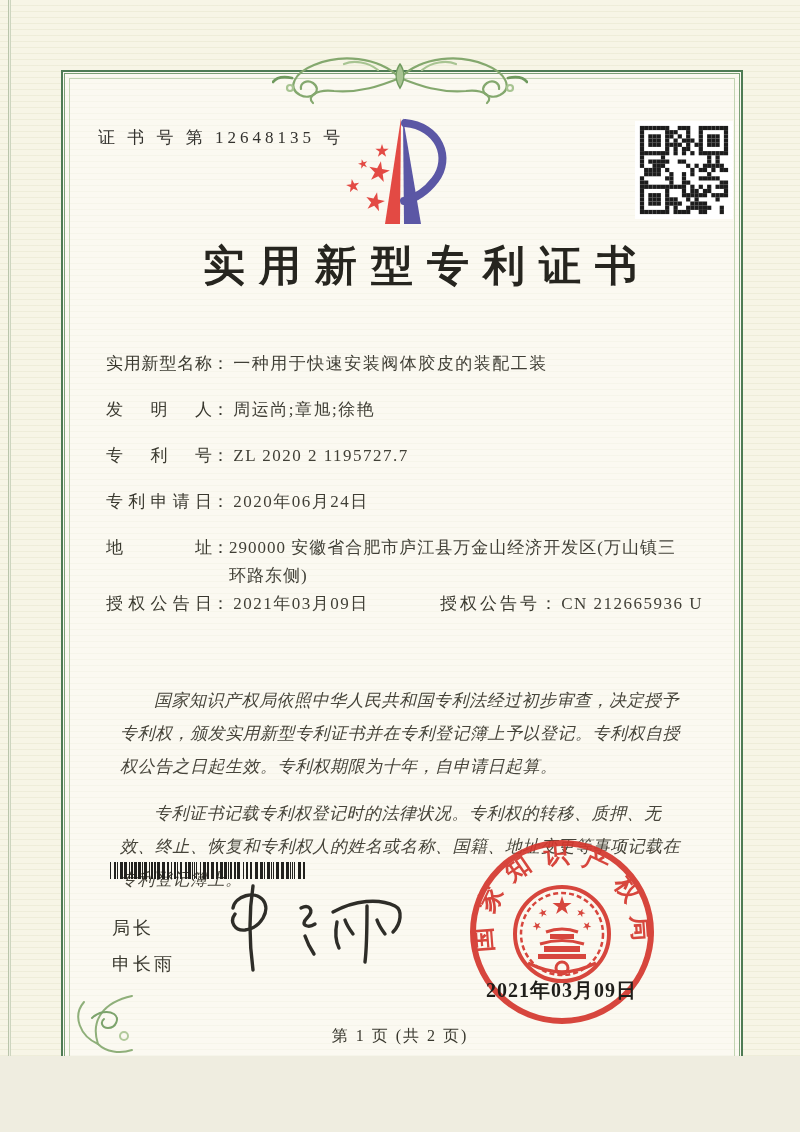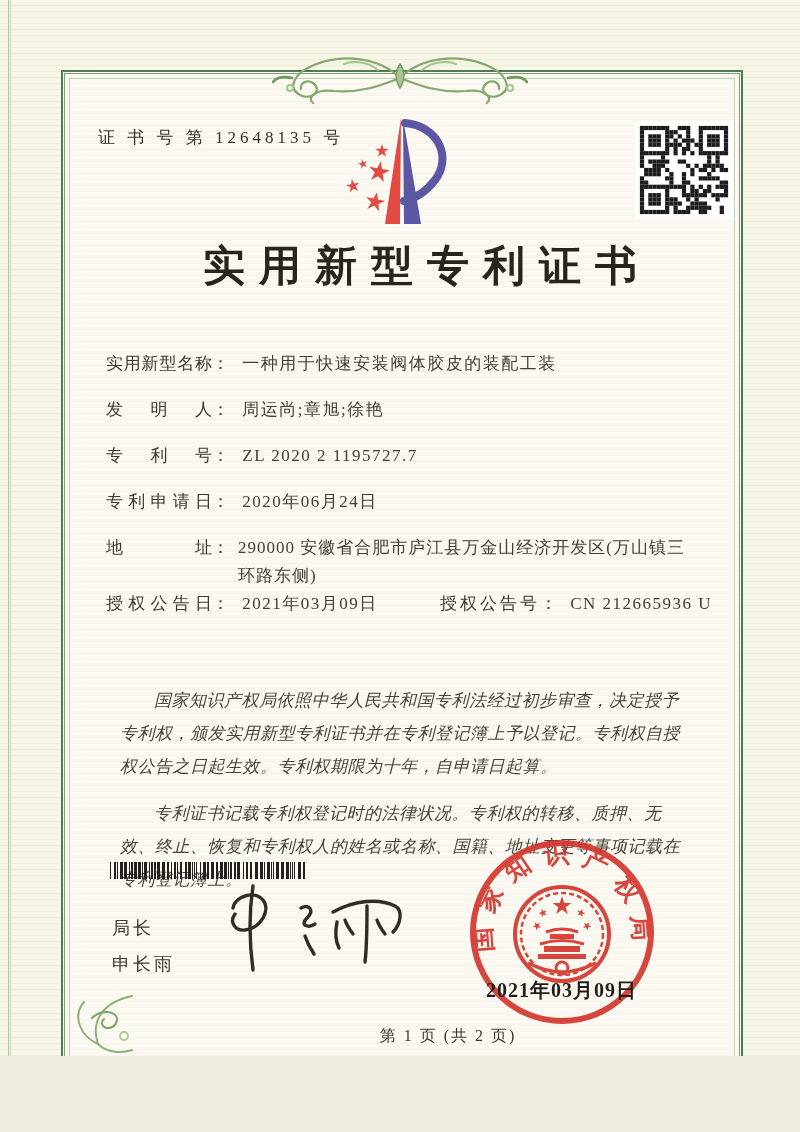--- a/index.html
+++ b/index.html
@@ -38,37 +38,37 @@
   }
 
   .fields{left:106px;top:350px;width:596px;font-size:17px;color:#3c3b34;}
   .frow{position:relative;line-height:28px;margin-bottom:18px;white-space:nowrap;}
   .frow.addr{display:flex;margin-bottom:0;white-space:normal;}
   .flabel{
     display:inline-block;width:106px;vertical-align:top;
     text-align:justify;text-align-last:justify;color:#3a392f;
   }
   .fcolon{display:inline-block;vertical-align:top;}
-  .fvalue{display:inline-block;vertical-align:top;margin-left:9px;letter-spacing:1.5px;color:#403f36;}
+  .fvalue{display:inline-block;vertical-align:top;letter-spacing:1.5px;color:#403f36;}
   .frow.addr .fvalue{width:452px;letter-spacing:1px;}
   .grant2{position:absolute;left:334px;top:0;}
 
   .body-text{
     left:106px;top:670px;width:594px;font-size:17px;line-height:33px;
     color:#46443a;font-style:italic;letter-spacing:0.5px;
   }
   .body-text p{margin:14px;text-indent:2em;}
 
   .officer{left:112px;top:910px;font-size:18px;color:#3a392f;line-height:36px;letter-spacing:3px;}
 
   .seal-date{
     left:486px;top:977px;font-size:20px;font-weight:700;color:#1f1e1a;letter-spacing:1px;
   }
 
-  .page-num{left:61px;top:1026px;width:678px;text-align:center;font-size:16px;color:#3a392f;letter-spacing:2px;padding-left:48px;}
+  .page-num{left:61px;top:1026px;width:678px;text-align:center;font-size:16px;color:#3a392f;letter-spacing:2px;}
   .back-note{left:0;top:1078px;width:800px;text-align:center;font-size:14px;color:#45443a;font-style:italic;letter-spacing:3px;}
 
   svg{display:block;}
 </style>
 </head>
 <body>
 
 <div class="page">
 
   <div class="page-edge"></div>

